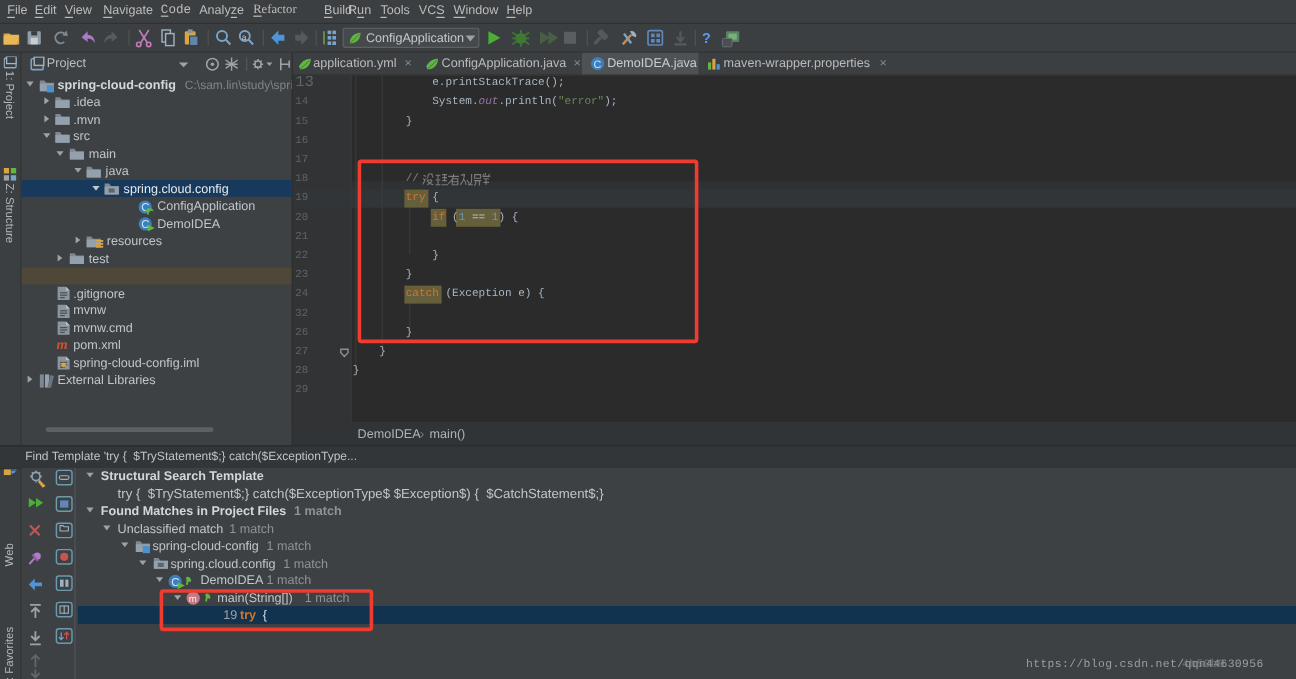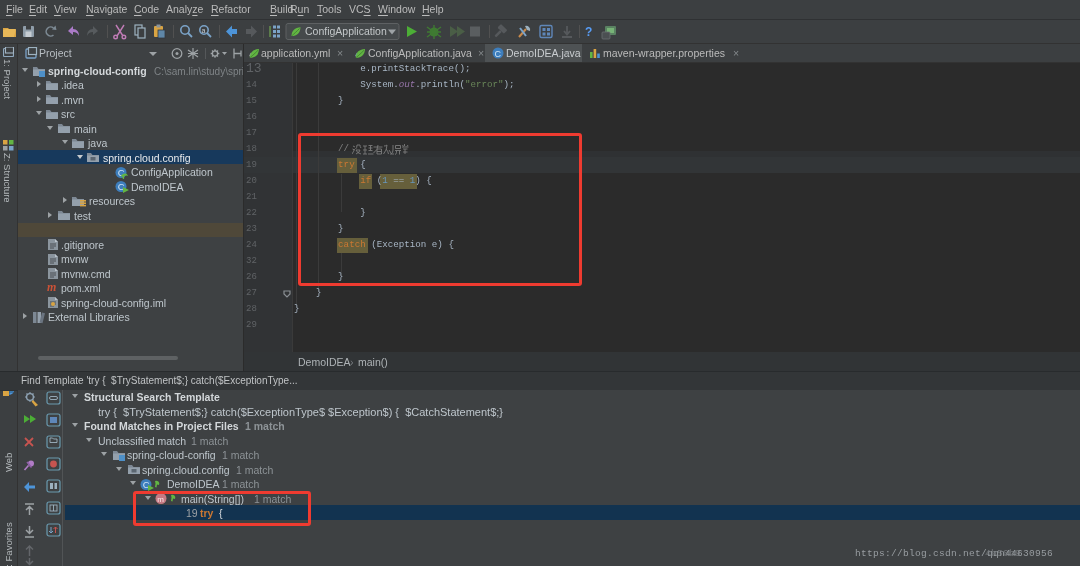--- a/index.html
+++ b/index.html
@@ -15,23 +15,23 @@
 </style>
 </head>
 <body>
 <div id="app">
 
   <div class="abs" id="menubar" style="left:0;top:0;width:1080px;height:19px;background:#3c3f41;border-bottom:1px solid #2f3133;color:#bbbbbb;font-size:10.5px;">
     <div class="abs" style="left:6px;top:3px;"><u>F</u>ile</div>
     <div class="abs" style="left:29px;top:3px;"><u>E</u>dit</div>
     <div class="abs" style="left:54px;top:3px;"><u>V</u>iew</div>
     <div class="abs" style="left:86px;top:3px;"><u>N</u>avigate</div>
-    <div class="abs" style="left:134px;top:3px;"><u>C</u>ode</div>
+    <div class="abs" style="left:134px;top:3px;font-family:Liberation Mono, monospace;"><u>C</u>ode</div>
     <div class="abs" style="left:166px;top:3px;">Analy<u>z</u>e</div>
-    <div class="abs" style="left:211px;top:3px;"><u>R</u>efactor</div>
+    <div class="abs" style="left:211px;top:3px;font-family:Liberation Serif, serif;"><u>R</u>efactor</div>
     <div class="abs" style="left:258px;top:3px;padding-left:12px;"><u>B</u>uild</div>
     <div class="abs" style="left:290px;top:3px;">R<u>u</u>n</div>
     <div class="abs" style="left:317px;top:3px;"><u>T</u>ools</div>
     <div class="abs" style="left:349px;top:3px;">VC<u>S</u></div>
     <div class="abs" style="left:378px;top:3px;"><u>W</u>indow</div>
     <div class="abs" style="left:422px;top:3px;"><u>H</u>elp</div>
   </div>
 
   <div class="abs" id="toolbar" style="left:0;top:20px;width:1080px;height:23px;background:#3c3f41;border-bottom:1px solid #323232;">
     <svg class="abs" style="left:2px;top:3px;" width="680" height="17" viewBox="0 0 680 17">

